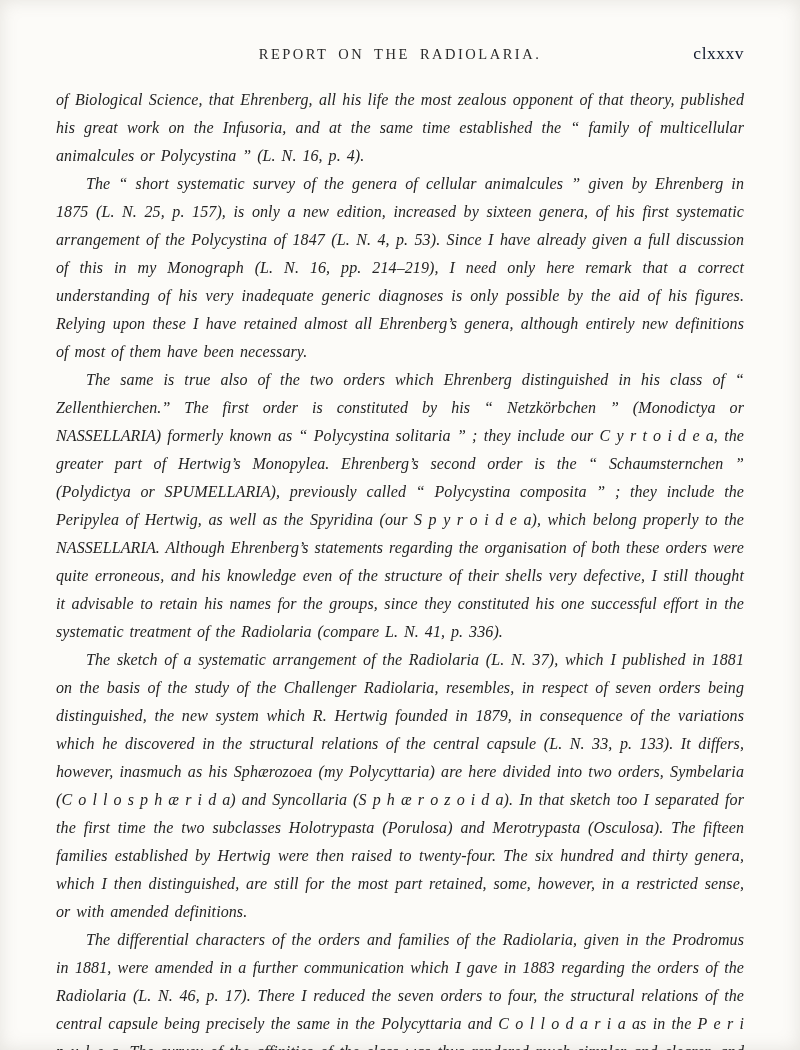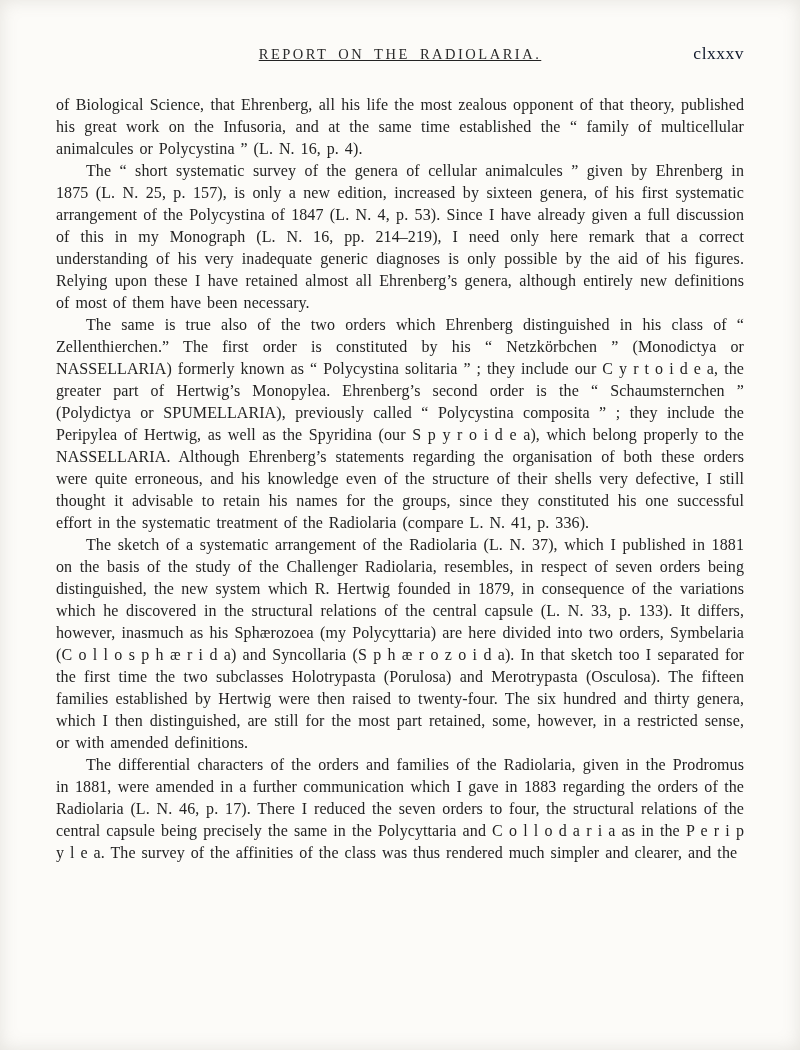--- a/index.html
+++ b/index.html
@@ -19,22 +19,21 @@
     height: 1050px;
     box-sizing: border-box;
     background: #fcfbf8;
     padding: 46px 56px 0 56px;
     overflow: hidden;
     box-shadow: inset 0 0 18px rgba(120,115,105,0.18);
   }
   .running-head {
     position: relative;
     height: 24px;
-    margin-bottom: 24px;
-    text-decoration: underline;
+    margin-bottom: 16px;
   }
   .running-head-title {
     display: block;
     text-align: center;
     font-size: 14.5px;
     letter-spacing: 2.5px;
     word-spacing: 4px;
     color: #2a2a2a;
   }
   .page-number {
@@ -45,24 +44,25 @@
     letter-spacing: 0.5px;
     color: #0f172a;
   }
   .body-text {
     margin-top: 10px;
   }
   .body-text p {
     margin: 0;
     text-align: justify;
     font-size: 16px;
-    line-height: 22px;
+    line-height: 28px;
     text-indent: 30px;
     word-spacing: 1.8px;
     letter-spacing: 0.1px;
+    font-style: italic;
   }
   .body-text p.no-indent {
     text-indent: 0;
   }
 </style>
 </head>
 <body>
 
 <div class="page">
 

